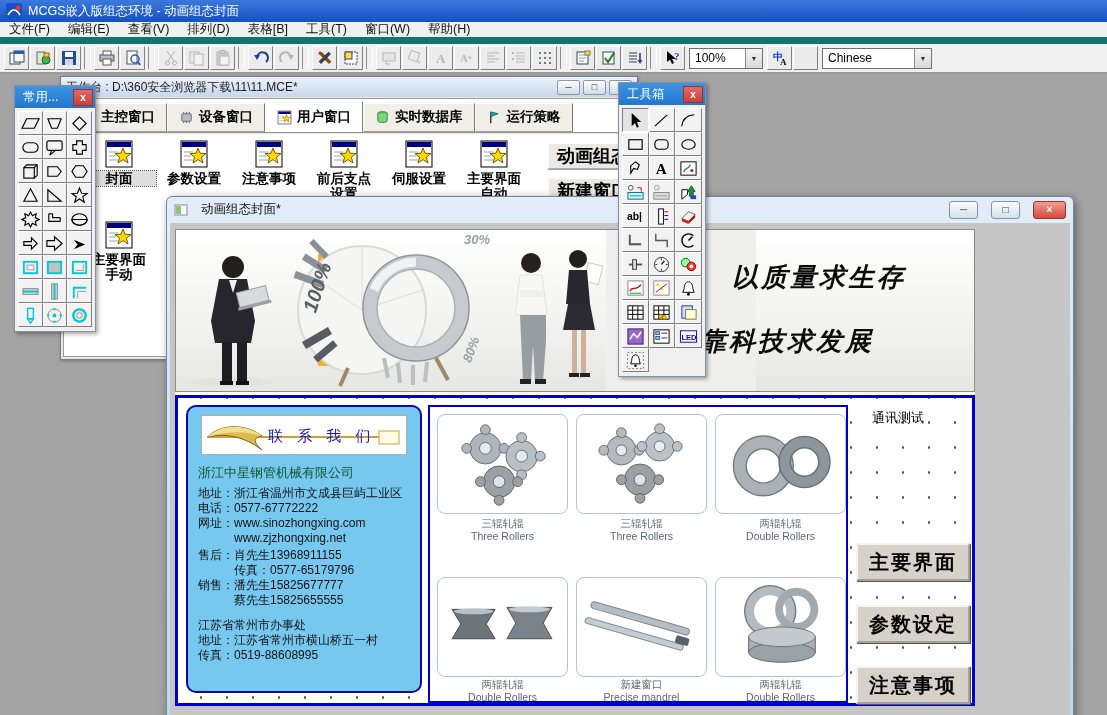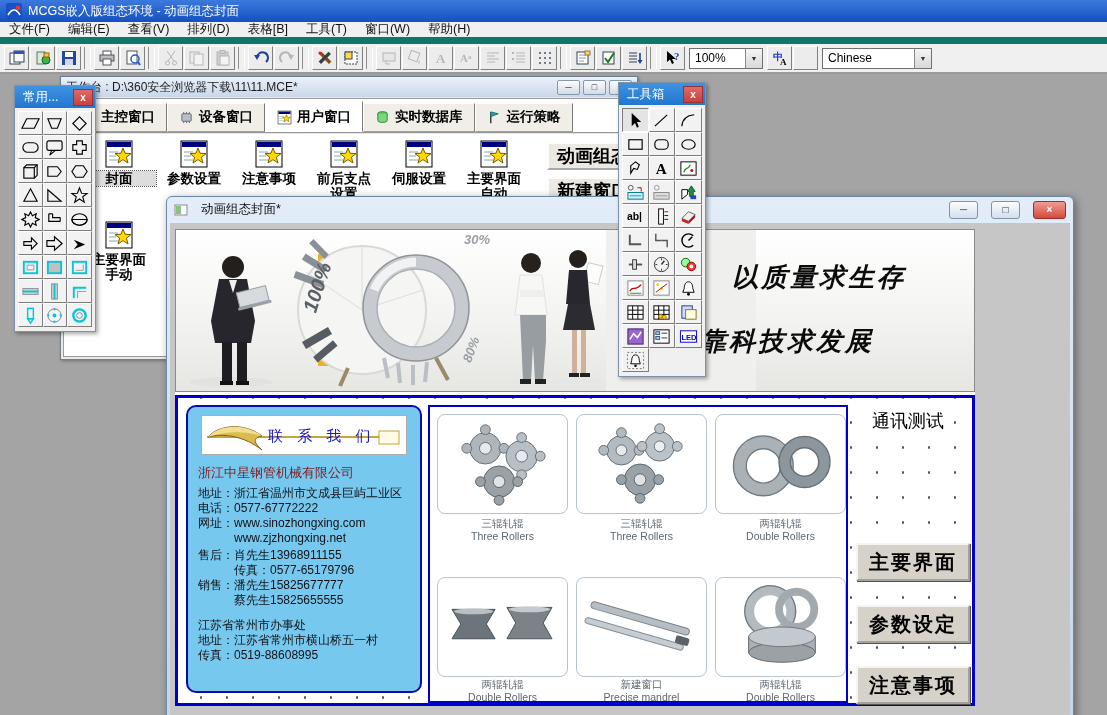--- a/index.html
+++ b/index.html
@@ -51,27 +51,27 @@
 .dcontent{position:absolute;left:3px;top:26px;right:3px;bottom:0;background:#c6c6c6;overflow:hidden}
 .page{position:absolute;left:5px;top:6px;width:800px;height:477px;background:#fff}
 .banner{position:absolute;left:0;top:0;width:800px;height:163px;border:1px solid #8a8a8a;background:linear-gradient(180deg,#ffffff 0%,#f3f3f1 55%,#e6e6e3 100%);overflow:hidden}
 .slog{position:absolute;font-family:"Liberation Serif","DejaVu Serif",serif;font-style:italic;font-weight:700;color:#0b0b0b;font-size:26px;letter-spacing:3px;white-space:nowrap}
 .pctlab{position:absolute;font-style:italic;font-weight:700;color:#9aa0a5}
 
 .lower{position:absolute;left:0;top:166px;width:800px;height:311px;border:3px solid #0000cc;background-color:#fff;background-image:radial-gradient(circle,#4e525a 1px,rgba(0,0,0,0) 1.4px);background-size:26px 25px;background-position:10px 12px}
 .contact{position:absolute;left:8px;top:7px;width:236px;height:288px;background:#76c8ef;border:2px solid #0a0aaa;border-radius:10px}
 .chead{position:absolute;left:13px;top:8px;width:206px;height:40px;background:#fff;border:1px solid #adadad}
 .chead .ct{position:absolute;left:66px;top:11px;font-size:15px;font-weight:400;color:#1414cc;letter-spacing:5px;white-space:nowrap}
-.ccompany{position:absolute;left:10px;top:57px;font-size:13px;color:#7f1d1d;white-space:pre}
+.ccompany{position:absolute;left:10px;top:57px;font-size:13px;color:#14532d;white-space:pre}
 .cline{position:absolute;left:10px;font-size:12px;color:#121216;white-space:pre}
 .prodpanel{position:absolute;left:250px;top:7px;width:420px;height:298px;background:#fff;border:2px solid #0000cc}
 .card{position:absolute;width:131px;height:100px;background:#fff;border:1px solid #b7c3cf;border-radius:8px;overflow:hidden}
 .card svg{width:100%;height:100%}
 .cap{position:absolute;width:131px;text-align:center;font-size:10.5px;color:#5d6771;line-height:13px}
-.commtest{position:absolute;left:694px;top:11px;font-size:18px;color:#000}
+.commtest{position:absolute;left:694px;top:11px;font-size:13px;color:#000}
 .navbtn{position:absolute;left:678px;width:114px;height:38px;background:#d6d2ca;border:2px outset #f6f4f0;box-shadow:1px 1px 0 #555;display:flex;align-items:center;justify-content:center;font-size:20px;font-weight:700;color:#000;font-family:"Liberation Serif","DejaVu Serif",serif;letter-spacing:2px}
 .sd{display:block}
 </style>
 </head>
 <body>
 
 <div class="app">
 
   <div class="titlebar">
     <svg width="16" height="16" viewBox="0 0 16 16">

